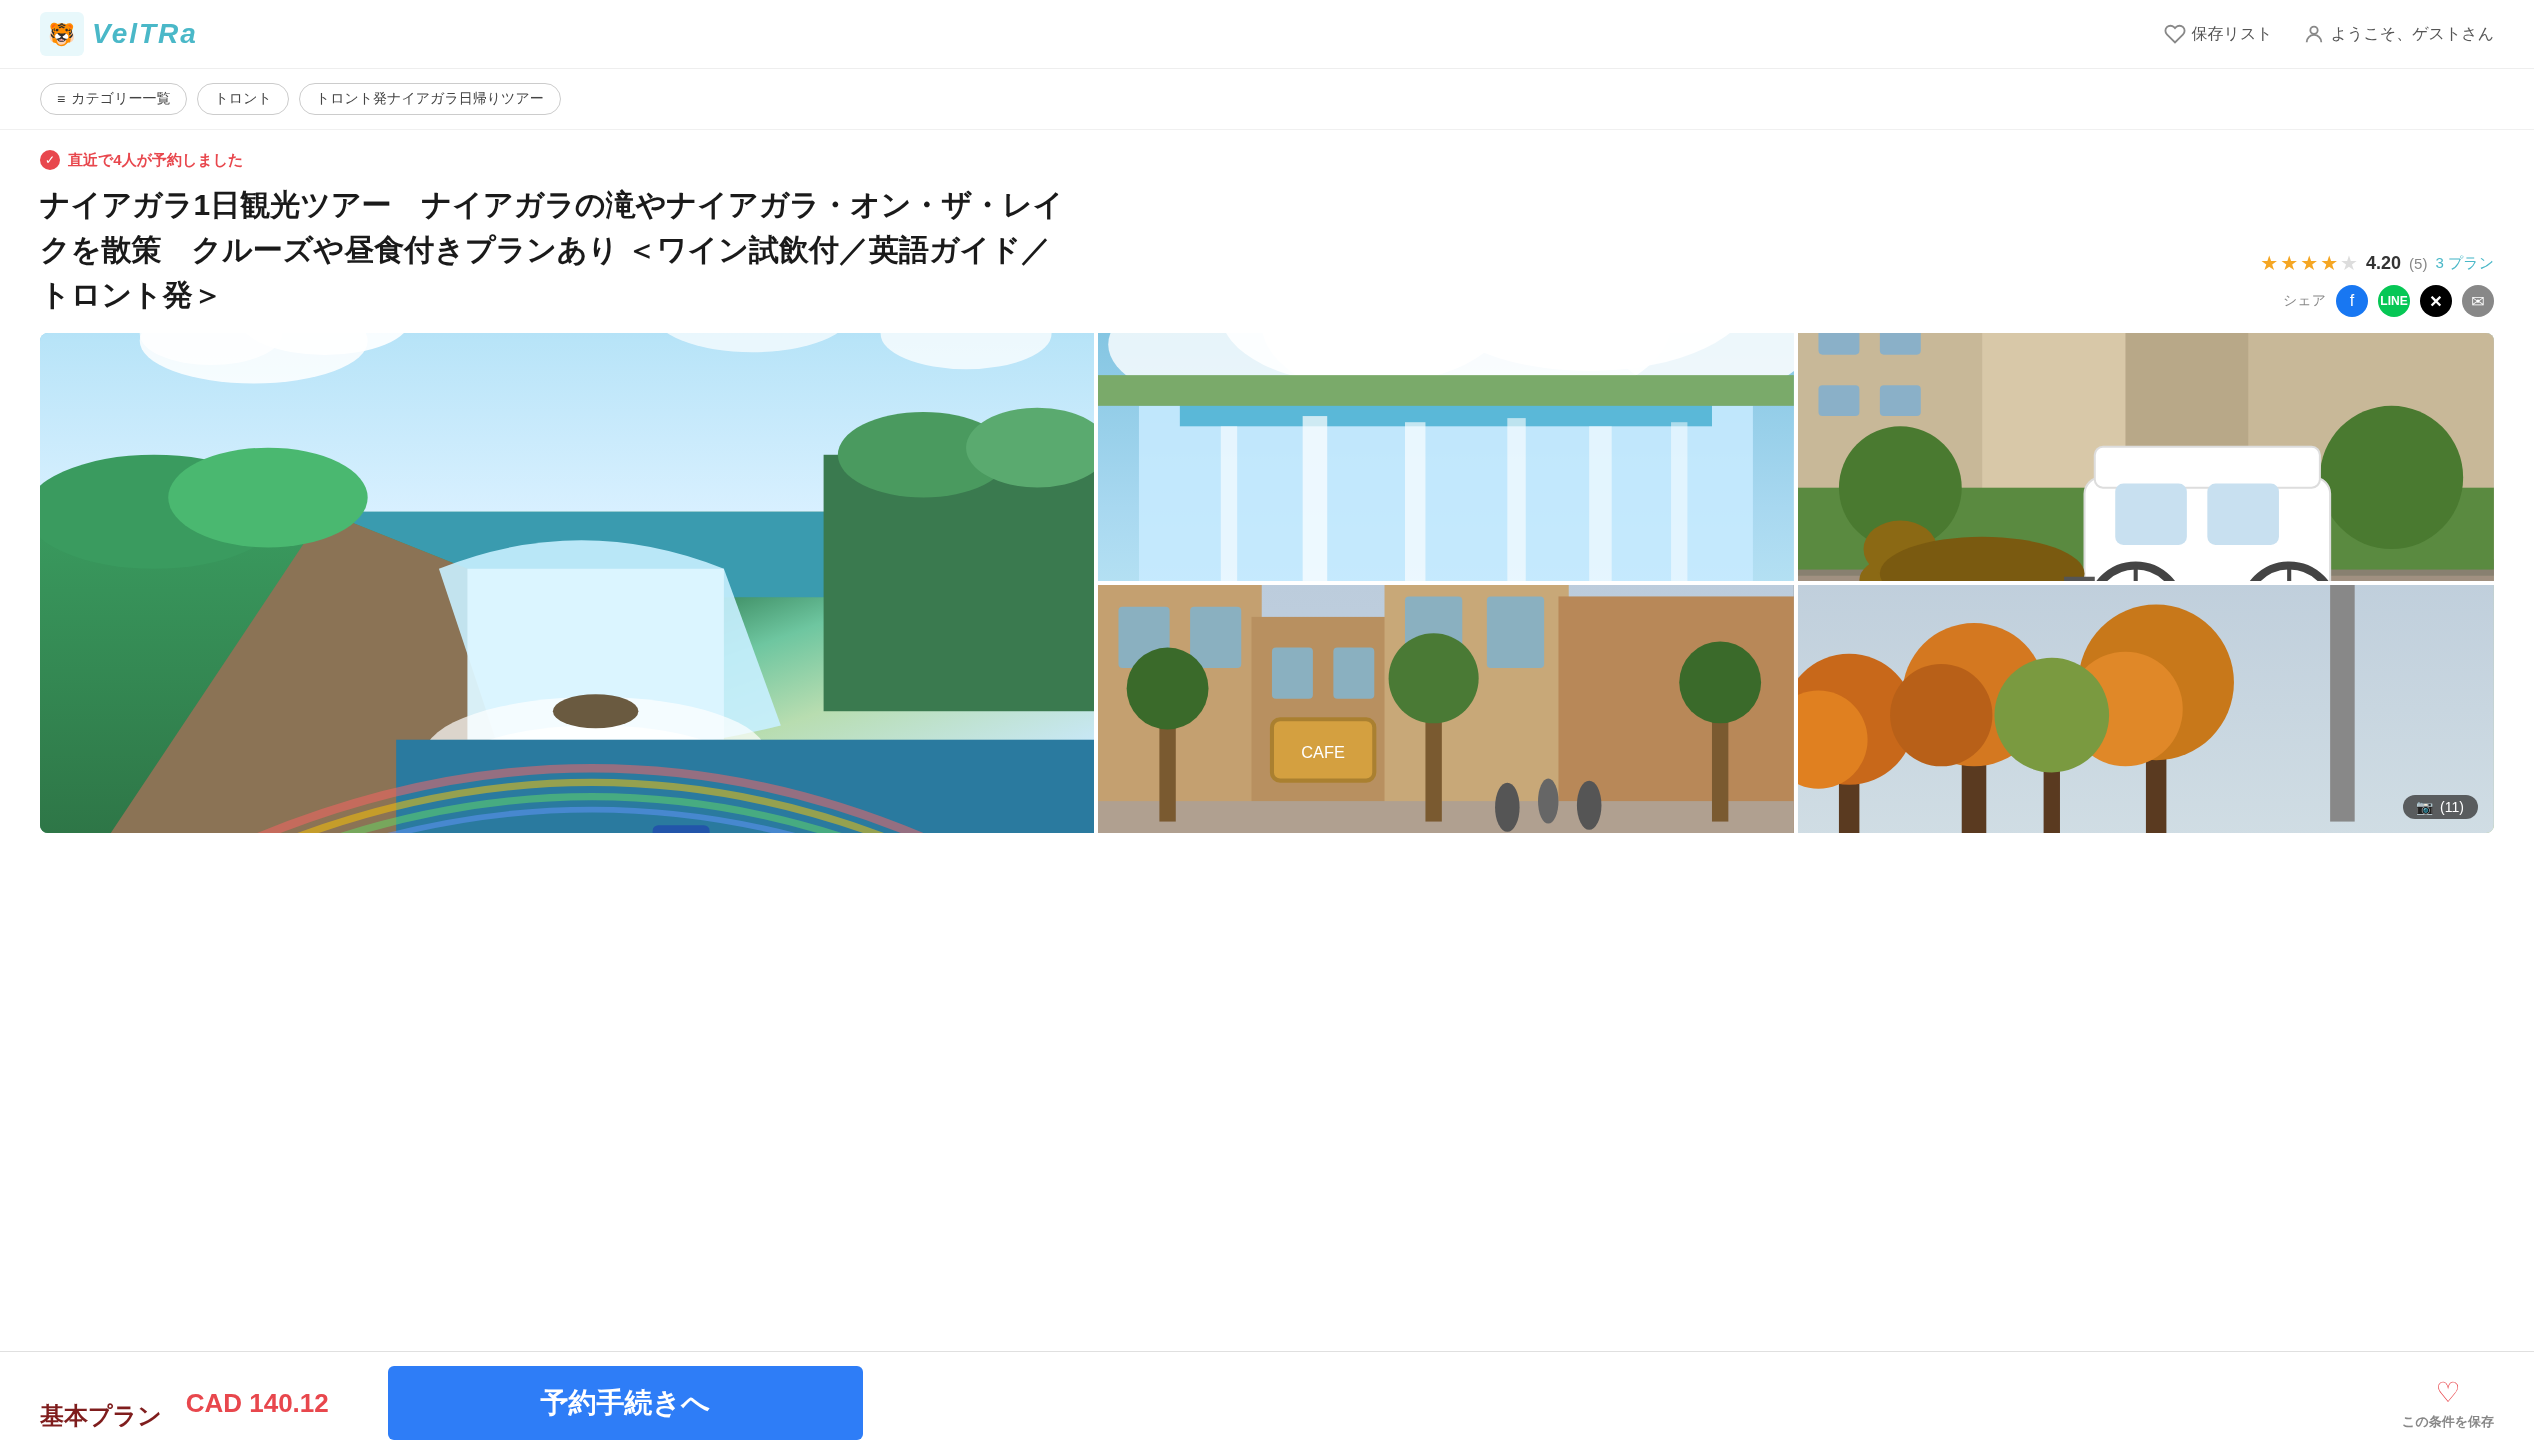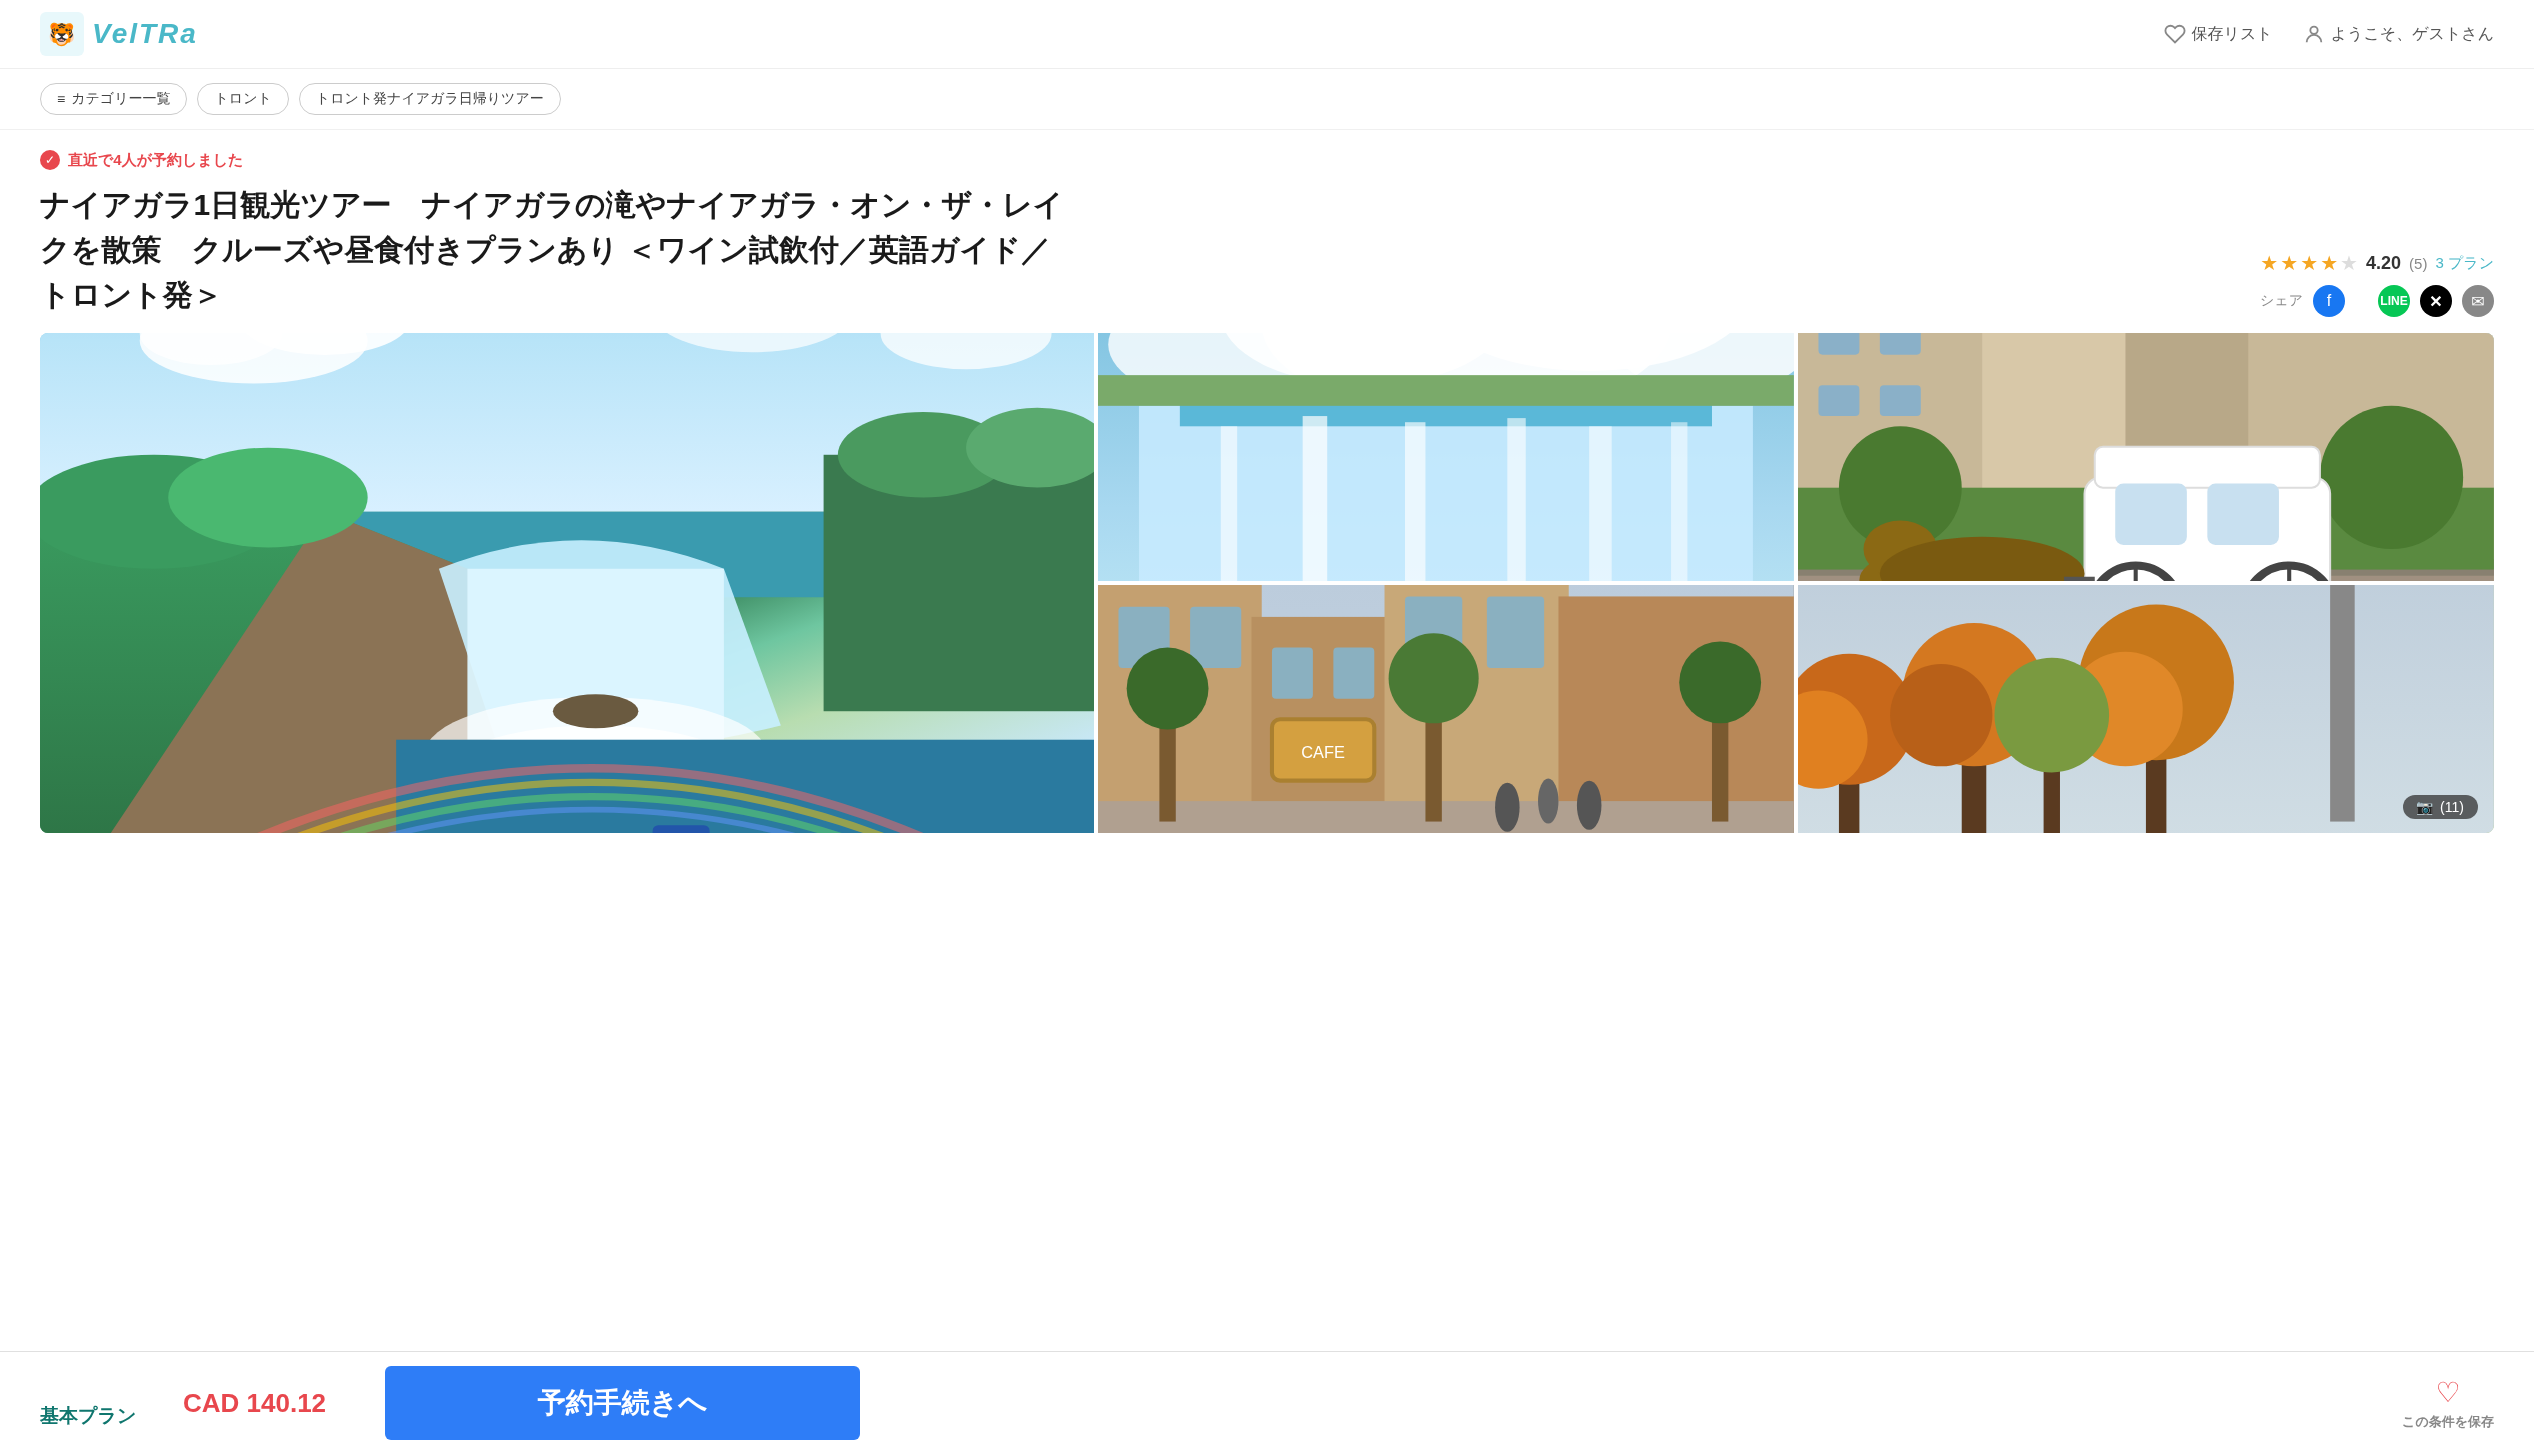--- a/index.html
+++ b/index.html
@@ -164,21 +164,21 @@
     }
     .share-label { font-size: 14px; color: #888; }
     .share-btn {
       width: 32px; height: 32px;
       border-radius: 50%;
       display: flex; align-items: center; justify-content: center;
       cursor: pointer;
       font-size: 16px;
     }
     .share-fb { background: #1877f2; color: #fff; }
-    .share-line { background: #06c755; color: #fff; margin-left: 23px; }
+    .share-line { background: #06c755; color: #fff; }
     .share-x { background: #000; color: #fff; border-radius: 50%; }
     .share-mail { background: #888; color: #fff; }
 
     
     .image-grid {
       display: grid;
       grid-template-columns: 1fr 0.66fr 0.66fr;
       grid-template-rows: 248px 248px;
       gap: 4px;
       margin-top: 16px;
@@ -231,22 +231,22 @@
       left: 0; right: 0;
       background: #fff;
       border-top: 1px solid #e0e0e0;
       display: flex;
       align-items: center;
       padding: 14px 40px;
       gap: 24px;
       z-index: 100;
     }
     .bottom-plan-label {
-      font-size: 19px;
-      color: #0f766e;
+      font-size: 24px;
+      color: #7f1d1d;
       font-weight: bold;
       min-width: 119px;
       margin-top: 25px;
     }
     .bottom-price {
       font-size: 26px;
       color: #e8474d;
       font-weight: bold;
       min-width: 178px;
     }

